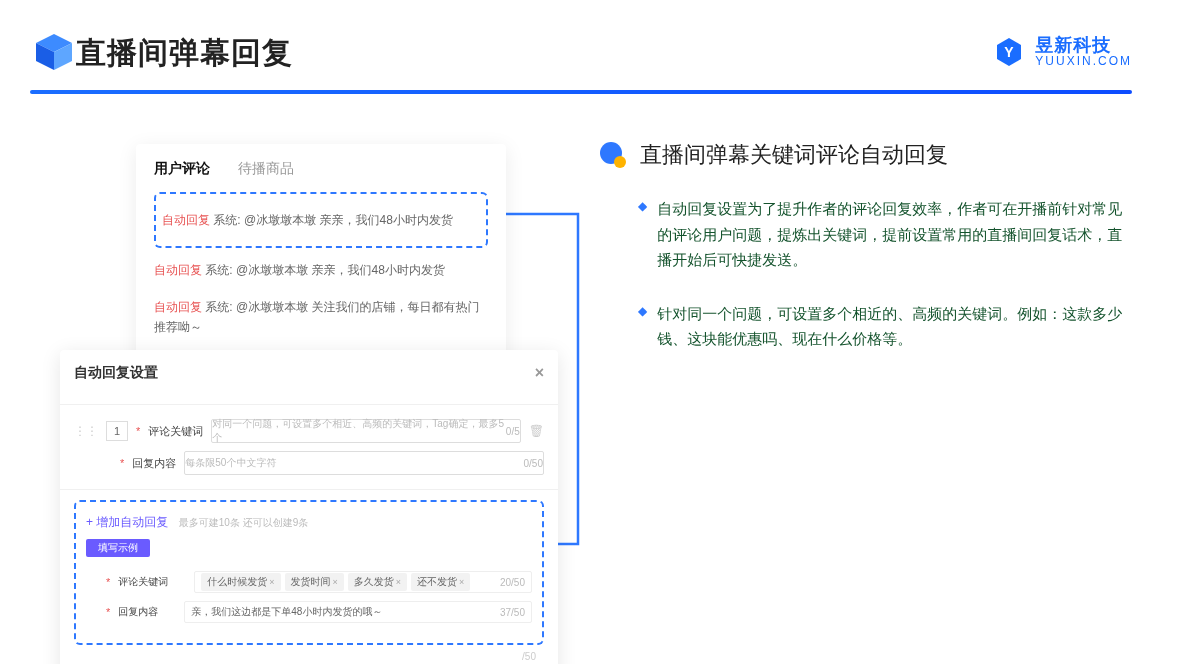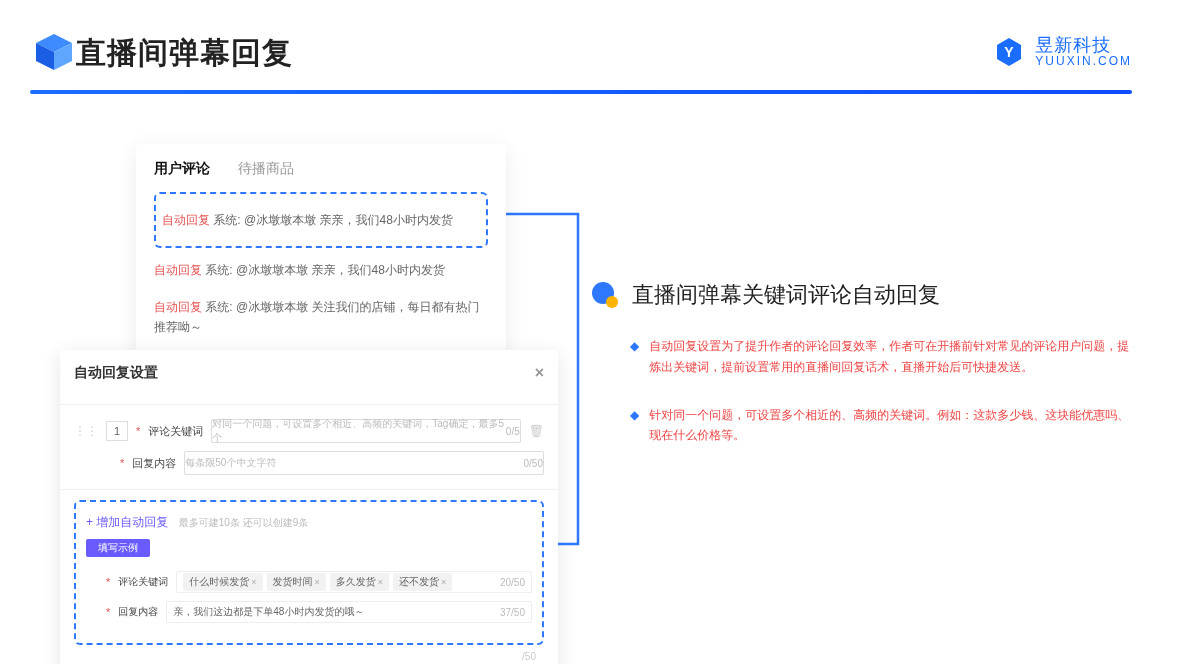--- a/index.html
+++ b/index.html
@@ -10,26 +10,26 @@
     position: relative; overflow: hidden;
   }
 
   
   .header { display:flex; align-items:center; justify-content:space-between; padding: 30px 48px 10px 32px; }
   .title-wrap { display:flex; align-items:flex-end; }
   .cube { width:44px; height:44px; }
   .page-title { font-size:30px; font-weight:600; color:#222; letter-spacing:1px; }
   .brand { display:flex; align-items:center; gap:10px; }
   .brand-text { display:flex; flex-direction:column; line-height:1.1; }
-  .brand-cn { font-size:18px; font-weight:400; color:#1a6dff; letter-spacing:1px; }
+  .brand-cn { font-size:18px; font-weight:700; color:#1a6dff; letter-spacing:1px; }
   .brand-en { font-size:12px; color:#1a6dff; letter-spacing:2px; }
   .hr { height:4px; background:linear-gradient(to right,#1a6dff,#0d4cff); margin: 6px 48px 0 30px; border-radius:2px;}
 
   
-  .main { display:flex; padding: 40px 48px 0 60px; gap: 30px; position:relative;align-items:center; }
+  .main { display:flex; padding: 40px 48px 0 60px; gap: 38px; position:relative; }
   .left-col { width: 500px; position:relative; height:480px; }
   .right-col { flex:1; padding-top:6px; }
 
   
   .comment-panel {
     position:absolute; top:10px; left:76px; width:370px; background:#fff;
     box-shadow: 0 4px 20px rgba(0,0,0,0.08); border-radius:4px; padding:16px 18px 18px;
   }
   .tabbar { display:flex; gap:28px; font-size:14px; color:#999; margin-bottom:14px; }
   .tab-active { color:#111; font-weight:700; }
@@ -62,30 +62,30 @@
   .example-block {
     border: 2.5px dashed #2e78ff; border-radius:6px; padding: 10px 10px 12px; margin-top:-4px;
   }
   .add-link { color:#6a5bff; font-size:12px; }
   .add-note { color:#bbb; font-size:10px; margin-left:6px;}
   .badge { display:inline-block; background:#6a5bff; color:#fff; font-size:10px; padding:2px 12px; border-radius:2px; margin:8px 0 6px;}
   .tag-chip { display:inline-flex; align-items:center; background:#f2f2f2; color:#666; font-size:10px; padding:2px 6px; border-radius:2px; margin-right:4px;}
   .tag-x { color:#aaa; margin-left:2px; font-size:9px;}
   .ex-input {
     flex:1; height:22px; border:1px solid #eee; border-radius:2px; padding:0 6px;
-    display:flex; align-items:center; justify-content:space-between; font-size:10px; color:#888;
+    display:flex; align-items:center; justify-content:space-between; font-size:10px; color:#888;margin-left:18px;
   }
 
   
   .right-title { display:flex; align-items:center; gap:12px; margin-bottom:26px; }
   .bubble-icon { width:30px; height:30px; position:relative; }
   .right-title-txt { font-size:22px; font-weight:400; color:#222; }
   .bullet-item { display:flex; gap:10px; margin-bottom:28px; padding-left:40px; }
   .bullet { color:#2e78ff; font-size:12px; margin-top:3px;}
-  .bullet-text { font-size:12px; color:#ef4444; line-height:1.7; }
+  .bullet-text { font-size:15px; color:#14532d; line-height:1.7; }
 
   
   .connector { position:absolute; pointer-events:none; }
 </style>
 </head>
 <body>
 
 <div class="header">
   <div class="title-wrap">
     <svg class="cube" viewBox="0 0 44 44">

